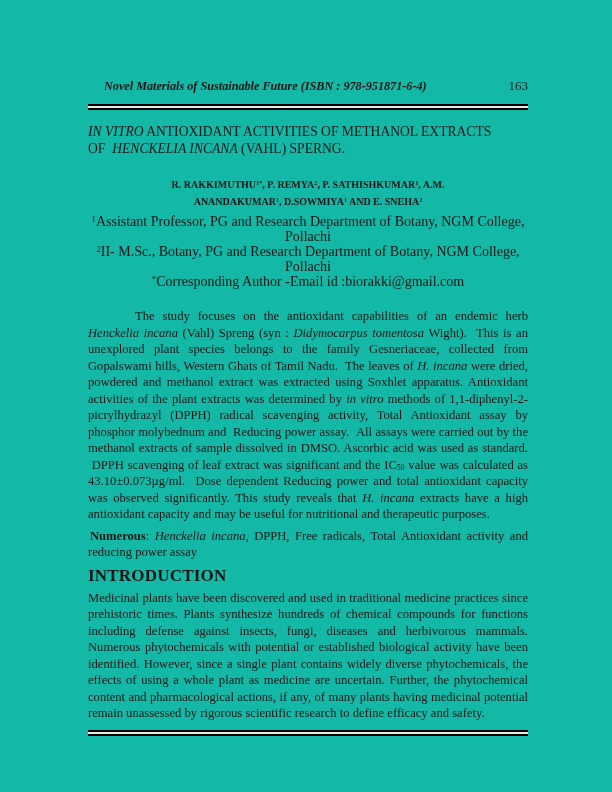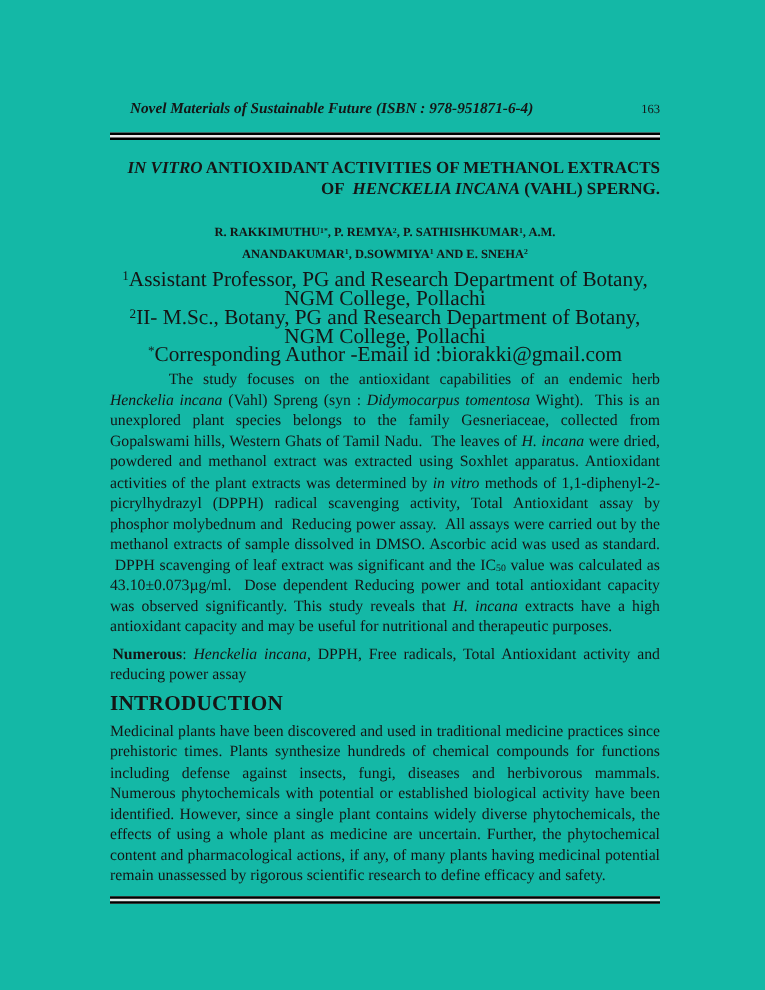--- a/index.html
+++ b/index.html
@@ -24,70 +24,70 @@
     justify-content: space-between;
     align-items: baseline;
     font-size: 12.2px;
     line-height: 14px;
   }
   .journal {
     font-weight: bold;
     font-style: italic;
     padding-left: 16px;
   }
-  .pagenum { font-size: 10px; }
+  .pagenum { font-size: 13px; }
   
   .double-rule {
     height: 2px;
     background: #e9e9e9;
     border-top: 2px solid #000;
     border-bottom: 2px solid #000;
   }
   .top-rule { margin-top: 11px; }
   .footer-rule { margin-top: 8px; }
   
   .title {
     margin: 14px 0 0 0;
-    text-align: right;
+    text-align: left;
     font-size: 13.6px;
     line-height: 16.5px;
-    font-weight: bold;
+    font-weight: normal;
   }
   .authors {
     margin-top: 20px;
     text-align: center;
     font-size: 10px;
     line-height: 16.5px;
     font-weight: bold;
   }
   .affiliations {
     margin-top: 4px;
     text-align: center;
-    font-size: 17px;
+    font-size: 14px;
     line-height: 15px;
   }
   
   .abstract-heading {
     margin: 18px 0 0 0;
     text-align: center;
     font-size: 13.6px;
     line-height: 17px;
     font-weight: bold;
   }
   .section-heading {
     margin: 6px 0 0 0;
     text-align: left;
     font-size: 17px;
     line-height: 17px;
     font-weight: bold;
     letter-spacing: 0.2px;
   }
   
   .par {
-    margin: 4px 0 0 0;
+    margin: 19px 0 0 0;
     font-size: 12.6px;
     line-height: 16.5px;
     text-align: justify;
     font-family: Liberation Serif, serif;
   }
   .abstract-body { text-indent: 47px; }
   .keywords { margin-top: 5px; text-indent: 2px; }
   .intro-body { margin-top: 6px; }
   
   .it { font-style: italic; }

